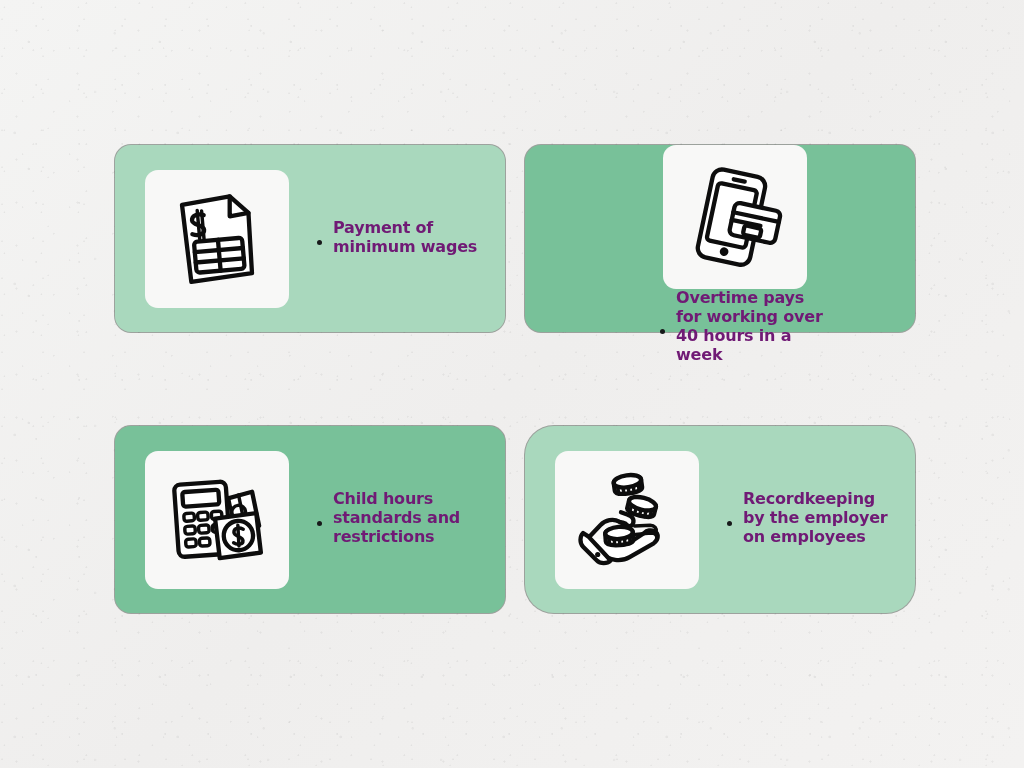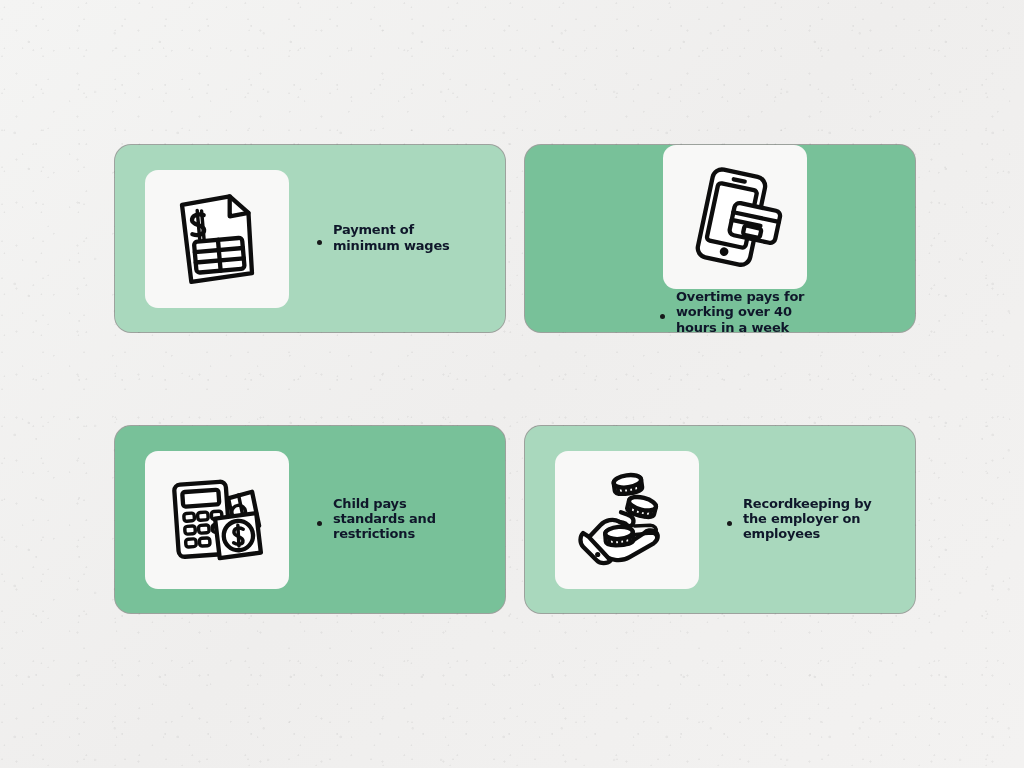--- a/index.html
+++ b/index.html
@@ -97,23 +97,23 @@
   .bullet-dot {
     flex: 0 0 auto;
     width: 5px;
     height: 5px;
     border-radius: 50%;
     background: #17191a;
     margin-top: 10px;
     margin-right: 11px;
   }
   .bullet-label {
-    color: #0f172a;
+    color: #701a75;
     font-family: "DejaVu Sans", sans-serif;
-    font-size: 13px;
+    font-size: 16px;
     font-weight: bold;
     line-height: 1.18;
     letter-spacing: -0.2px;
     max-width: 148px;
   }
   .card-1 .card-text { align-items: center; margin-top: -2px; }
   .card-2 .card-text { align-items: center; }
   .card-3 .card-text { align-items: center; margin-top: -2px; }
   .card-4 .card-text { align-items: center; margin-top: -2px; }
 
@@ -234,25 +234,25 @@
             <path class="doodle-white" d="M64 62 L112 58 L115 104 L67 108 Z"></path>
             <circle class="doodle" cx="90" cy="83" r="17"></circle>
             <path class="doodle-thin" d="M96 76 C91 73 85 74 85 79 C85 84 95 84 95 89 C95 94 88 94 84 91"></path>
             <path class="doodle-thin" d="M90 71 L90 95"></path>
           </g>
         </svg>
       </span>
     </div>
     <div class="card-text">
       <span class="bullet-dot"></span>
-      <span class="bullet-label">Child pays standards and restrictions</span>
-    </div>
-  </div>
-
-  <div class="card tone-light card-4" style="background-color: rgb(169, 216, 189);">
+      <span class="bullet-label">Child hours standards and restrictions</span>
+    </div>
+  </div>
+
+  <div class="card tone-light card-4" style="background-color: rgb(169, 216, 189); border-radius: 29px;">
     <div class="icon-tile">
       <span>
         <svg width="112" height="112" viewBox="0 0 130 130" aria-hidden="true">
 
           <g transform="rotate(-8 66 24)">
             <path class="doodle-white" d="M50 20 C50 13 82 13 82 20 L82 29 C82 36 50 36 50 29 Z"></path>
             <ellipse class="doodle-white" cx="66" cy="20" rx="16" ry="7"></ellipse>
             <path class="doodle-thin" d="M54 26 L54 32 M60 27 L60 34 M66 27 L66 34 M72 27 L72 34 M78 26 L78 32"></path>
           </g>
 

